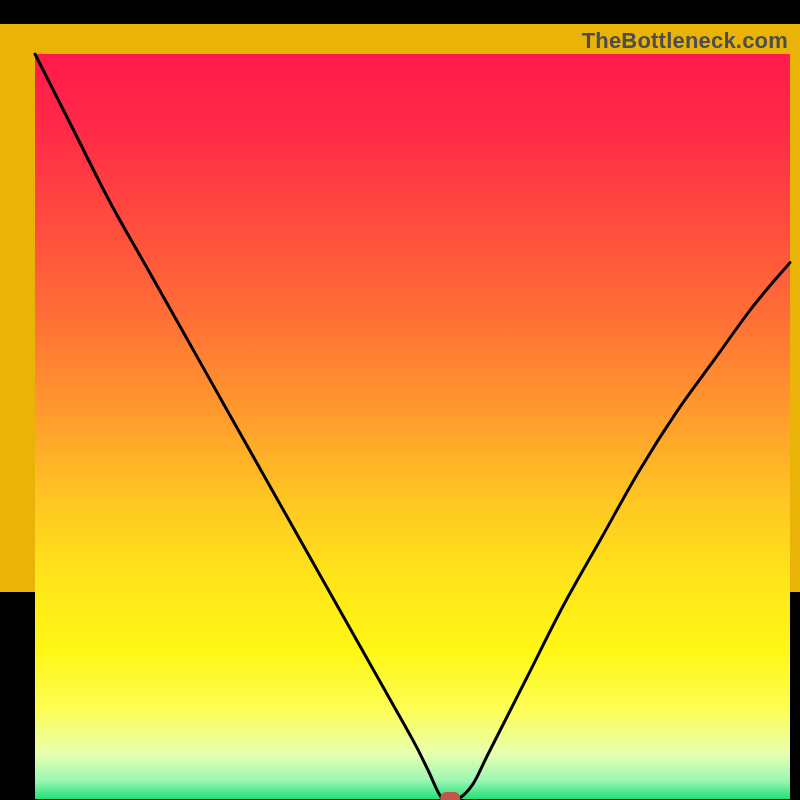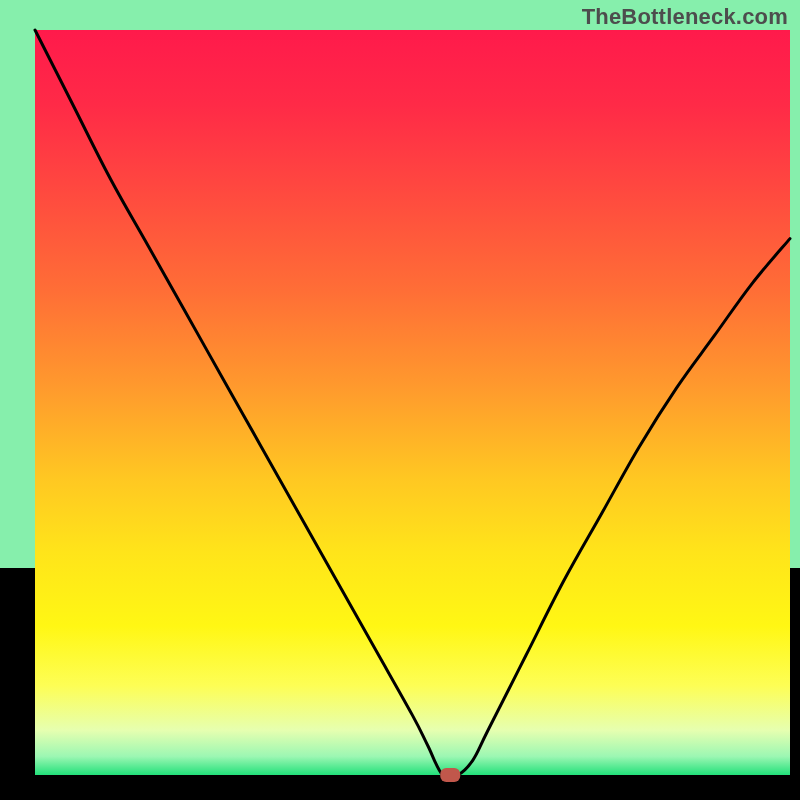--- a/index.html
+++ b/index.html
@@ -8,21 +8,22 @@
     width: 800px;
     height: 800px;
     background: #000000;
     overflow: hidden;
     font-family: Arial, Helvetica, sans-serif;
   }
   .stage {
     width: 800px;
     height: 568px;
     position: relative;
-    background: #86efac;
+    background: #eab308;
+    margin-top: 24px;
   }
   .watermark {
     position: absolute;
     top: 4px;
     right: 12px;
     color: #4d4d4d;
     font-size: 22px;
     font-weight: 600;
     letter-spacing: 0.2px;
     user-select: none;

